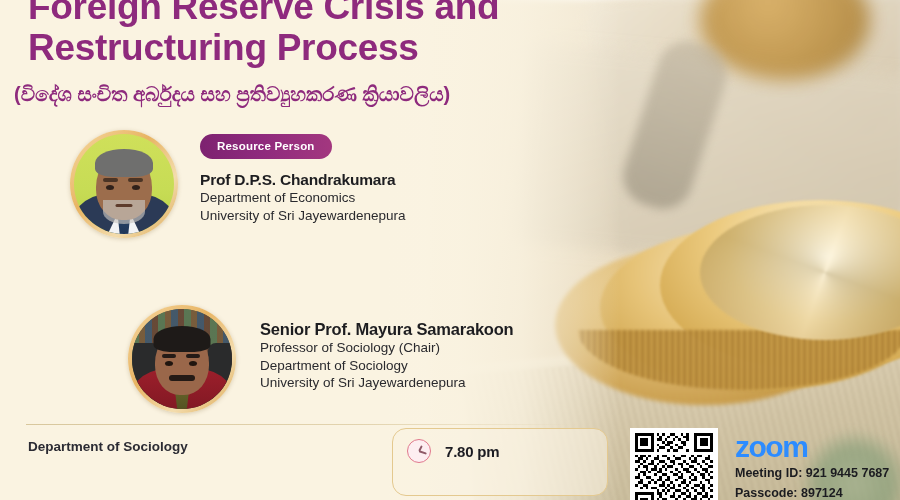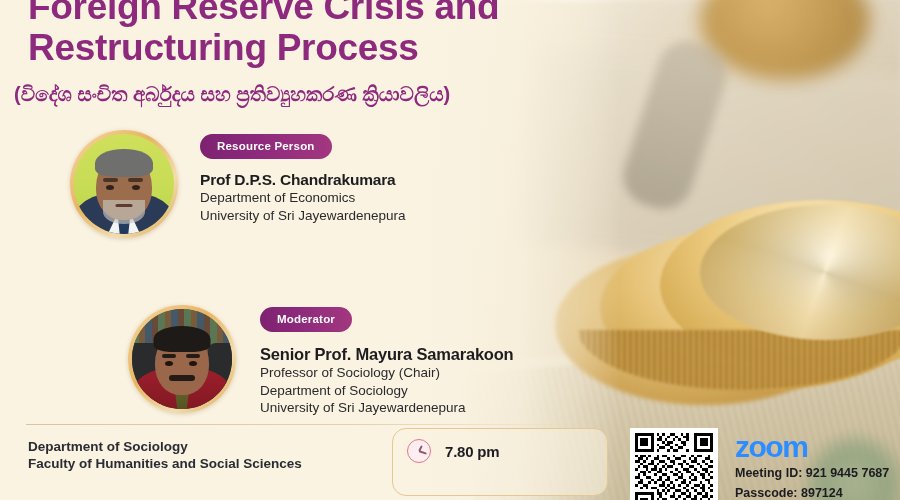--- a/index.html
+++ b/index.html
@@ -302,33 +302,31 @@
             <div class="head"></div>
             <div class="hair"></div>
           <div class="brow-l"></div>
             <div class="brow-r"></div>
           <div class="eye-l"></div>
             <div class="eye-r"></div>
           <div class="mous"></div>
         </div>
       </div>
       <div class="sp-text">
-        <div class="pill">Moderator</div>
         <div class="sp-name">Senior Prof. Mayura Samarakoon</div>
         <div class="sp-line">Professor of Sociology (Chair)</div>
         <div class="sp-line">Department of Sociology</div>
         <div class="sp-line">University of Sri Jayewardenepura</div>
       </div>
     </div>
 
     <div class="divider"></div>
 
     <div class="org">
       <div class="org-l">Department of Sociology</div>
-      <div class="org-l">Faculty of Humanities and Social Sciences</div>
     </div>
 
     <div class="datecard">
       <div class="drow">
         <span class="clk">
           <span class="h hh"></span>
             <span class="h mm"></span>
         </span>
         <span class="lbl">7.80 pm</span>
       </div>

